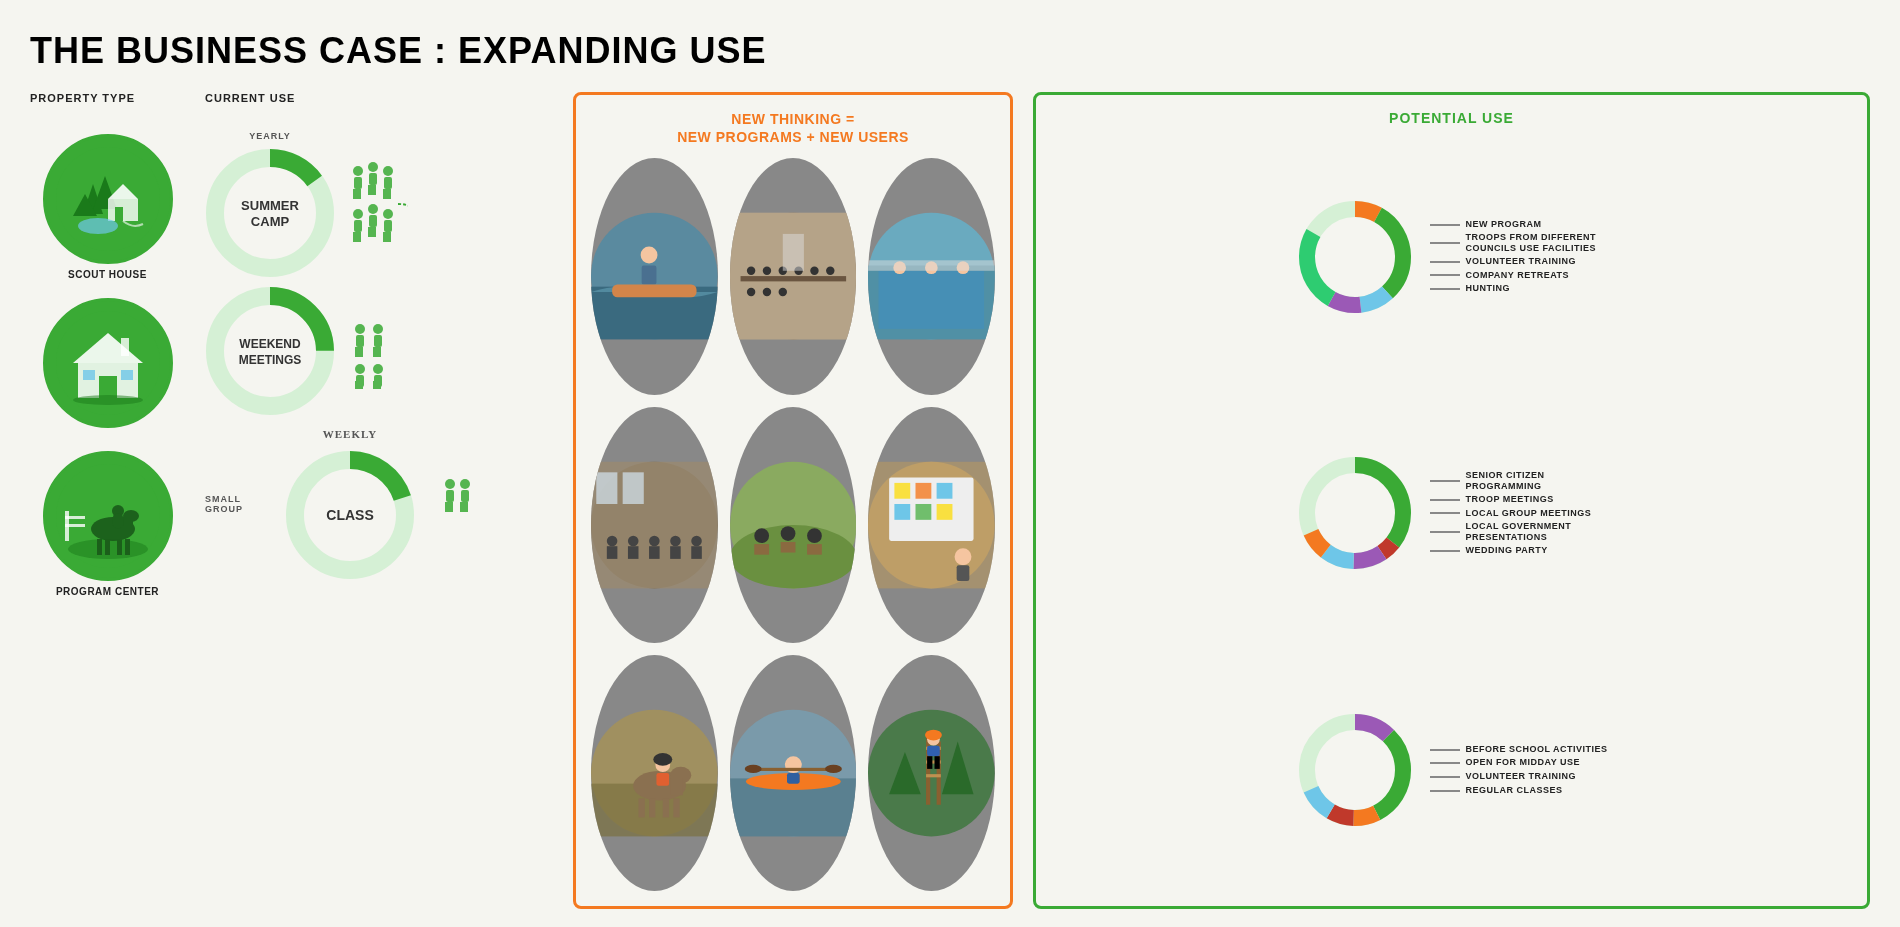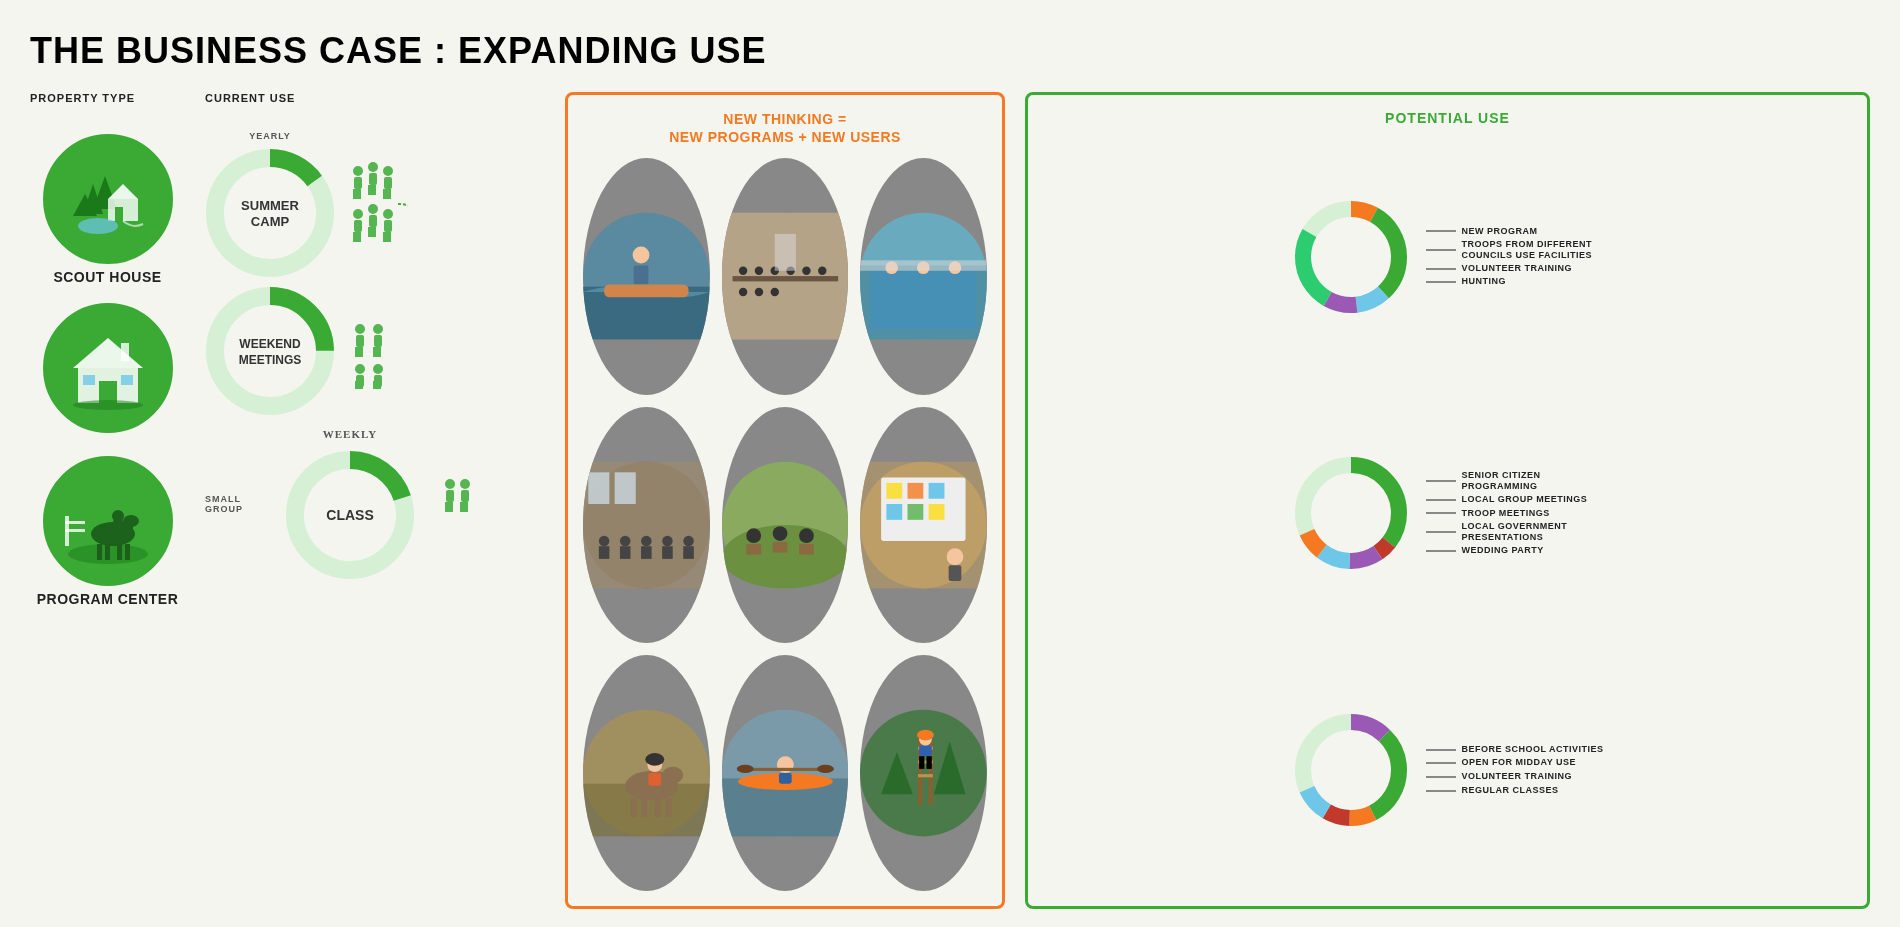--- a/index.html
+++ b/index.html
@@ -47,21 +47,21 @@
       border-radius: 50%;
       background: #3aaa35;
       border: 3px solid #3aaa35;
       display: flex;
       align-items: center;
       justify-content: center;
       overflow: hidden;
       position: relative;
     }
     .prop-label {
-      font-size: 14px;
+      font-size: 10px;
       font-weight: 700;
       color: #222;
       margin-top: 5px;
       letter-spacing: 0.5px;
     }
     .prop-item {
       display: flex;
       flex-direction: column;
       align-items: center;
     }
@@ -104,20 +104,21 @@
     }
 
     
     .new-thinking-box {
       flex: 0 0 440px;
       border: 3px solid #f47920;
       border-radius: 8px;
       padding: 15px;
       display: flex;
       flex-direction: column;
+      margin-left: 8px;
     }
     .new-thinking-title {
       color: #f47920;
       font-size: 14px;
       font-weight: 900;
       text-align: center;
       letter-spacing: 0.5px;
       line-height: 1.3;
       margin-bottom: 12px;
     }
@@ -593,37 +594,38 @@
           <circle cx="60" cy="60" r="48" fill="none" stroke="#f47920" stroke-width="16" stroke-dasharray="24 278" stroke-dashoffset="0" transform="rotate(-90 60 60)"></circle>
           <circle cx="60" cy="60" r="48" fill="none" stroke="#3aaa35" stroke-width="16" stroke-dasharray="91 211" stroke-dashoffset="-24" transform="rotate(-90 60 60)"></circle>
           <circle cx="60" cy="60" r="48" fill="none" stroke="#6ec6e8" stroke-width="16" stroke-dasharray="30 272" stroke-dashoffset="-115" transform="rotate(-90 60 60)"></circle>
           <circle cx="60" cy="60" r="48" fill="none" stroke="#9b59b6" stroke-width="16" stroke-dasharray="30 272" stroke-dashoffset="-145" transform="rotate(-90 60 60)"></circle>
           <circle cx="60" cy="60" r="48" fill="none" stroke="#2ecc71" stroke-width="16" stroke-dasharray="76 226" stroke-dashoffset="-175" transform="rotate(-90 60 60)"></circle>
         </svg>
         <div class="potential-labels">
           <div class="pot-label">NEW PROGRAM</div>
           <div class="pot-label" style="line-height:1.2;">TROOPS FROM DIFFERENT<br>COUNCILS USE FACILITIES</div>
           <div class="pot-label">VOLUNTEER TRAINING</div>
+          <div class="pot-label">COMPANY RETREATS</div>
           <div class="pot-label">HUNTING</div>
         </div>
       </div>
 
       <div class="potential-row">
         <svg class="potential-donut" viewBox="0 0 120 120" xmlns="http://www.w3.org/2000/svg">
           <circle cx="60" cy="60" r="48" fill="none" stroke="#d5f0d5" stroke-width="16"></circle>
           <circle cx="60" cy="60" r="48" fill="none" stroke="#3aaa35" stroke-width="16" stroke-dasharray="107 195" stroke-dashoffset="0" transform="rotate(-90 60 60)"></circle>
           <circle cx="60" cy="60" r="48" fill="none" stroke="#c0392b" stroke-width="16" stroke-dasharray="15 287" stroke-dashoffset="-107" transform="rotate(-90 60 60)"></circle>
           <circle cx="60" cy="60" r="48" fill="none" stroke="#9b59b6" stroke-width="16" stroke-dasharray="30 272" stroke-dashoffset="-122" transform="rotate(-90 60 60)"></circle>
           <circle cx="60" cy="60" r="48" fill="none" stroke="#6ec6e8" stroke-width="16" stroke-dasharray="30 272" stroke-dashoffset="-152" transform="rotate(-90 60 60)"></circle>
           <circle cx="60" cy="60" r="48" fill="none" stroke="#f47920" stroke-width="16" stroke-dasharray="24 278" stroke-dashoffset="-182" transform="rotate(-90 60 60)"></circle>
         </svg>
         <div class="potential-labels">
           <div class="pot-label" style="line-height:1.2;">SENIOR CITIZEN<br>PROGRAMMING</div>
+          <div class="pot-label">TROOP MEETINGS</div>
           <div class="pot-label">LOCAL GROUP MEETINGS</div>
-          <div class="pot-label">TROOP MEETINGS</div>
           <div class="pot-label" style="line-height:1.2;">LOCAL GOVERNMENT<br>PRESENTATIONS</div>
           <div class="pot-label">WEDDING PARTY</div>
         </div>
       </div>
 
       <div class="potential-row">
         <svg class="potential-donut" viewBox="0 0 120 120" xmlns="http://www.w3.org/2000/svg">
           <circle cx="60" cy="60" r="48" fill="none" stroke="#d5f0d5" stroke-width="16"></circle>
           <circle cx="60" cy="60" r="48" fill="none" stroke="#9b59b6" stroke-width="16" stroke-dasharray="37 265" stroke-dashoffset="0" transform="rotate(-90 60 60)"></circle>
           <circle cx="60" cy="60" r="48" fill="none" stroke="#3aaa35" stroke-width="16" stroke-dasharray="91 211" stroke-dashoffset="-37" transform="rotate(-90 60 60)"></circle>

